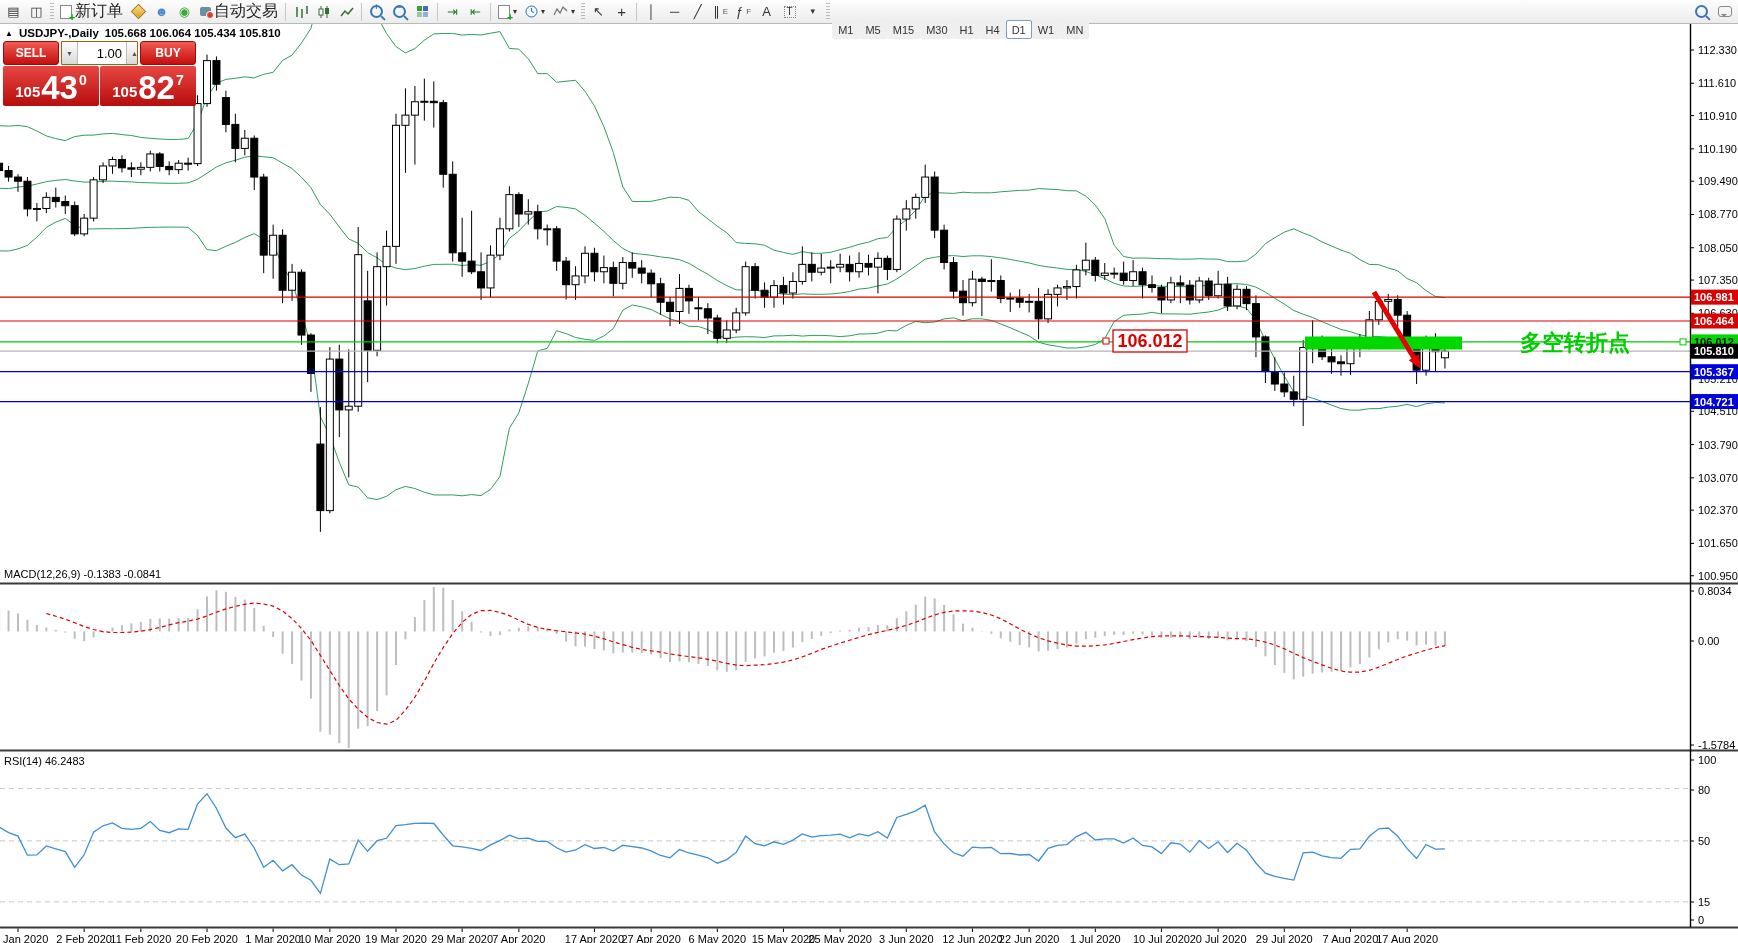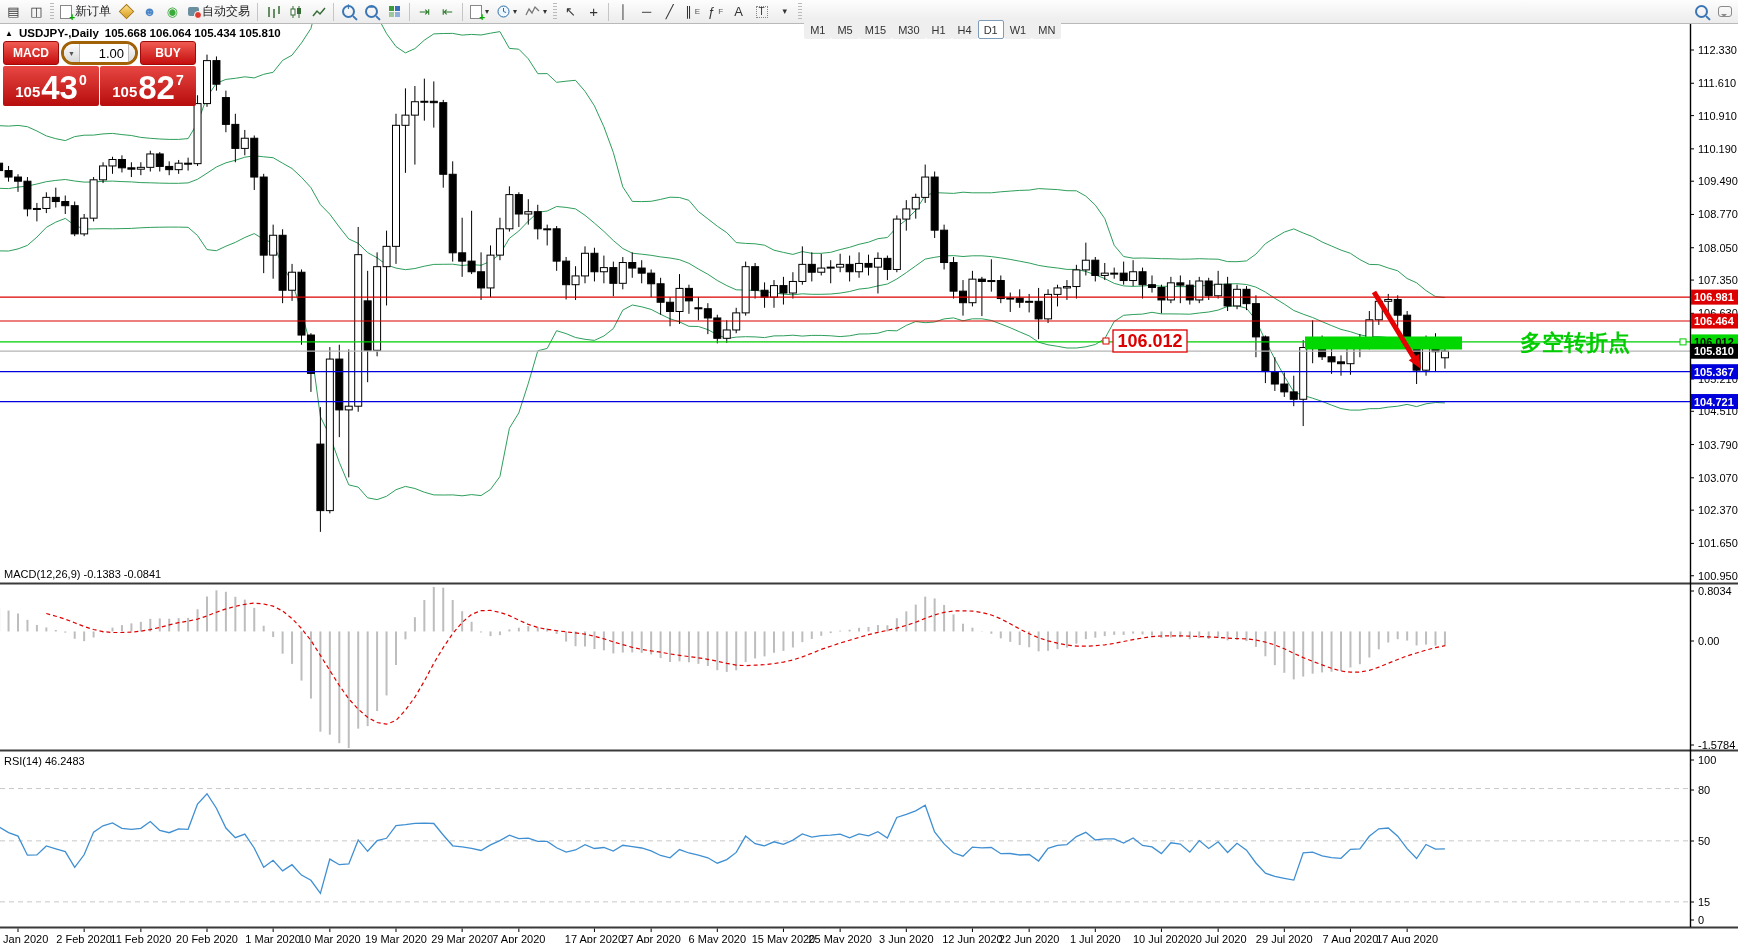--- a/index.html
+++ b/index.html
@@ -6,21 +6,21 @@
   #app{position:relative;width:1738px;height:943px;overflow:hidden;
        font-family:"Liberation Sans","DejaVu Sans",sans-serif;background:#fff;}
   
   #toolbar{position:absolute;left:0;top:0;width:1738px;height:24px;
     background:linear-gradient(#fdfdfd,#ececec);border-bottom:1px solid #b9b9b9;
     display:flex;align-items:center;padding:0 2px;box-sizing:border-box;white-space:nowrap;}
   .tb{height:21px;min-width:23px;display:flex;align-items:center;justify-content:center;
       gap:3px;padding:0 3px;border:1px solid transparent;border-radius:2px;
       font-size:12px;color:#333;background:transparent;cursor:default;}
   .tb .gl{font-size:13px;line-height:1;}
-  .tb-label{font-size:12px;color:#222;}
+  .tb-label{font-size:16px;color:#222;}
   .sep{width:1px;height:18px;background:#c6c6c6;margin:0 3px;}
   .handle{width:4px;height:18px;margin:0 2px;
     background:repeating-linear-gradient(to bottom,#bbb 0 1px,transparent 1px 3px);}
   .tf{height:19px;padding:0 5px;font-size:11px;color:#333;display:flex;align-items:center;
       border:1px solid transparent;border-radius:2px;}
   .tf.active{background:#fff;border-color:#7f9db9;}
   .spacer{flex:1;}
   
   .mag{width:9px;height:9px;border:2px solid #3a76b5;border-radius:50%;position:relative;display:inline-block;}
   .mag::after{content:"";position:absolute;width:6px;height:2px;background:#3a76b5;
@@ -45,21 +45,21 @@
               display:flex;align-items:center;gap:6px;}
   #symbol-bar .tri{font-size:8px;}
   .ind-label{position:absolute;left:4px;font-size:11px;color:#000;}
   
   #ocp{position:absolute;left:3px;top:17px;width:193px;}
   #ocp .row1{display:flex;height:24px;gap:0;}
   .redbtn{background:linear-gradient(#f05b52,#c40e0e);border:1px solid #9e0b0b;border-radius:3px;
           color:#fff;font-weight:bold;font-size:12px;display:flex;align-items:center;justify-content:center;}
   #sell-btn{width:54px;}
   #buy-btn{width:54px;}
-  .volbox{flex:1;display:flex;border:3px solid #a16207;border-radius:12px;overflow:hidden;
+  .volbox{flex:1;display:flex;border:1px solid #a16207;border-radius:1px;overflow:hidden;
           margin:0 2px;background:#fff;}
   .spin{width:16px;background:linear-gradient(#fdfdfd,#d9d9d9);display:flex;align-items:center;
         justify-content:center;font-size:7px;color:#555;border:0;}
   .spin.left{border-right:1px solid #bbb;} .spin.right{border-left:1px solid #bbb;}
   .vol-input{flex:1;border:0;outline:none;text-align:right;font-size:13px;padding:0 4px;
              font-family:"Liberation Sans",sans-serif;width:40px;}
   #ocp .row2{display:flex;height:40px;margin-top:1px;gap:1px;}
   .pricecell{flex:1;background:linear-gradient(#e74742,#b70d0d);color:#fff;display:flex;
              align-items:flex-end;justify-content:center;padding-bottom:2px;border-radius:2px;}
   .pricecell .pre{font-size:15px;font-weight:bold;line-height:1.6;}
@@ -858,21 +858,21 @@
       </svg>
 
     <div id="symbol-bar">
       <span class="tri">▲</span>
       <span>USDJPY-,Daily</span>
       <span style="font-weight:bold">105.668 106.064 105.434 105.810</span>
     </div>
 
     <div id="ocp">
       <div class="row1">
-        <div class="redbtn" id="sell-btn">MACD</div>
+        <div class="redbtn" id="sell-btn">SELL</div>
         <div class="volbox">
           <button class="spin left">▼</button>
           <input class="vol-input" readonly="" value="1.00" style="">
           <button class="spin right">▲</button>
         </div>
         <div class="redbtn" id="buy-btn">BUY</div>
       </div>
       <div class="row2">
         <div class="pricecell">
           <span class="pre">105</span>

